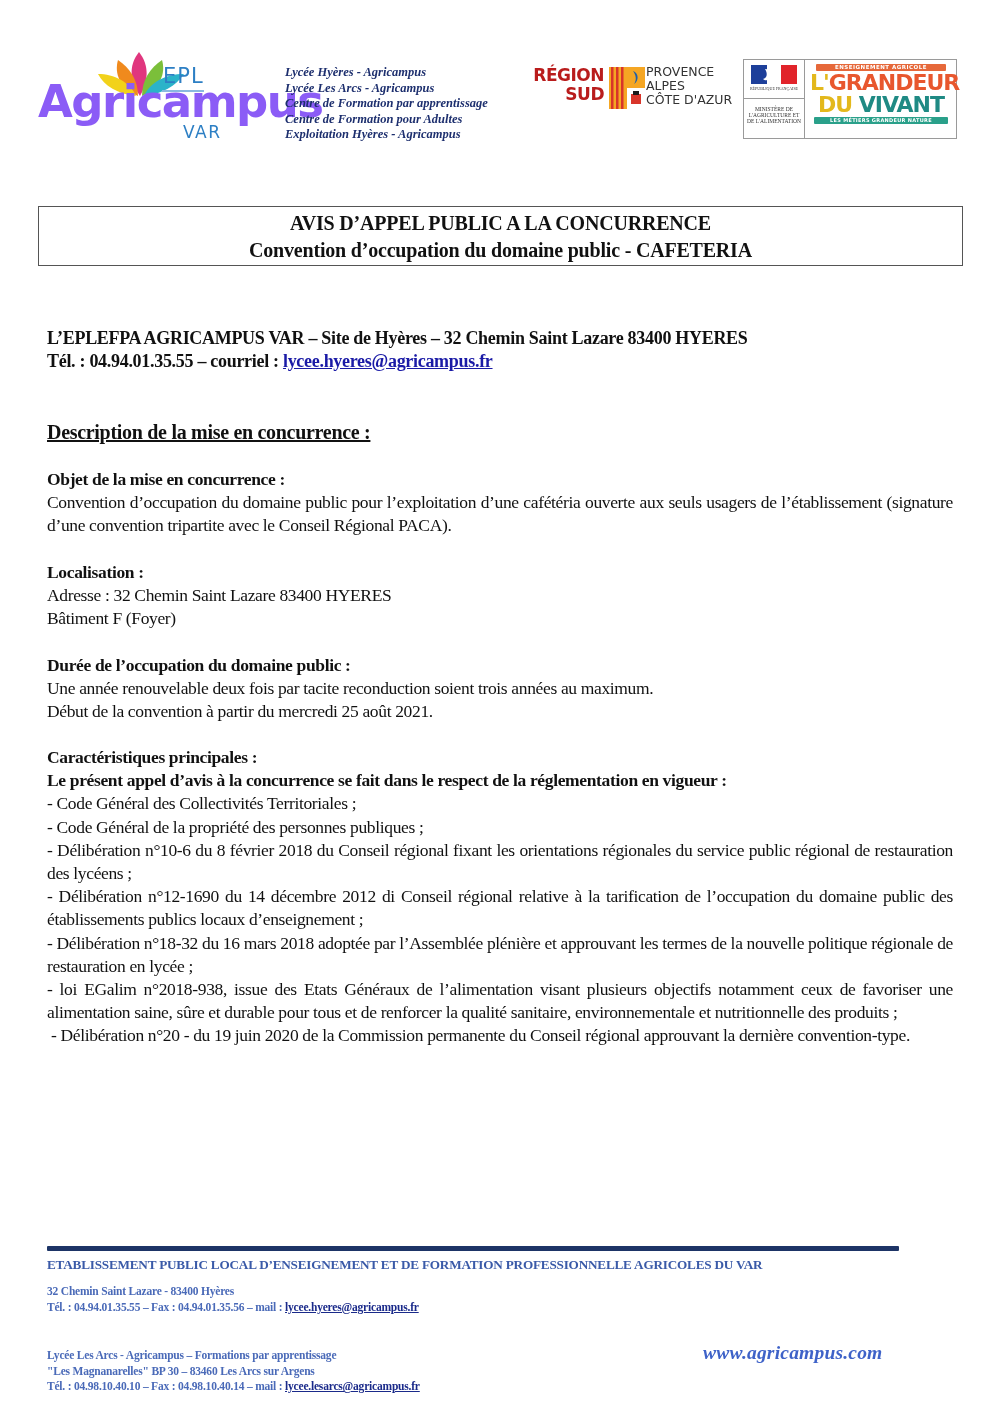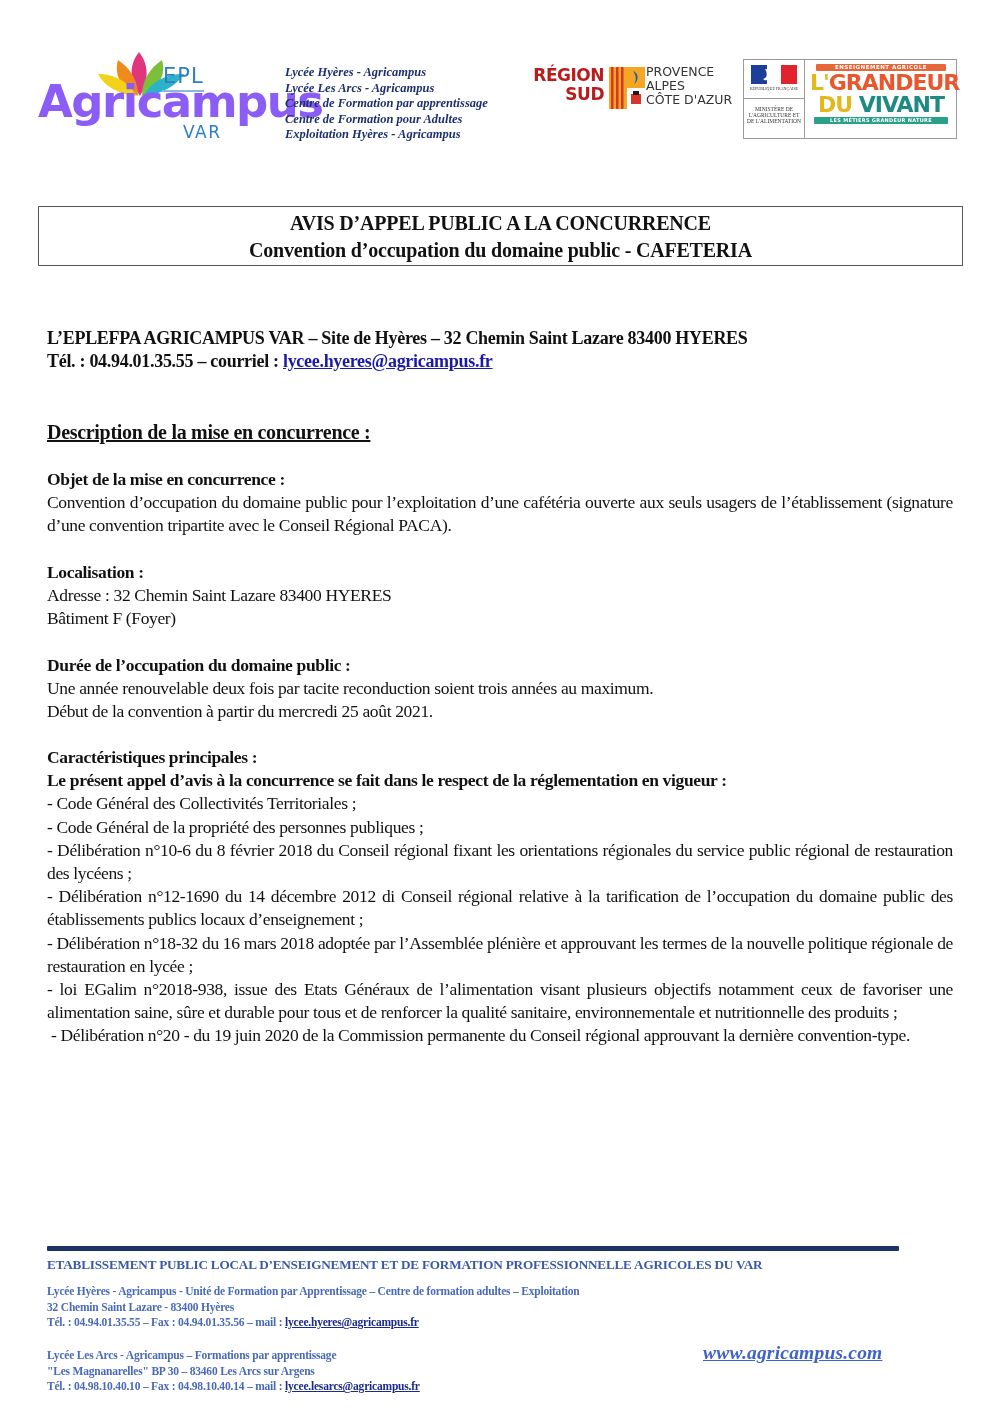--- a/index.html
+++ b/index.html
@@ -69,21 +69,21 @@
   .sec-duree { top: 654px; }
   .sec-carac { top: 746px; }
 
   
   .foot-rule { position: absolute; left: 47px; top: 1246px; width: 852px; height: 5px; background: #1d3466; border-radius: 1px; }
   .foot-title { position: absolute; left: 47px; top: 1257px; font-weight: bold; font-size: 13.2px; color: #3a5aa8; white-space: nowrap; letter-spacing: -0.2px; }
   .foot-block { position: absolute; left: 47px; font-weight: bold; font-size: 11.5px; line-height: 15.6px; color: #4a6ab8; white-space: nowrap; letter-spacing: -0.2px; }
   .foot-block a { color: #1a2a8a; text-decoration: underline; }
   .foot-b1 { top: 1284px; }
   .foot-b2 { top: 1348px; }
-  .foot-web { position: absolute; left: 703px; top: 1342px; font-style: italic; font-weight: bold; font-size: 19.5px; color: #3e62c8; letter-spacing: 0.2px; text-decoration: underline; }
+  .foot-web { position: absolute; left: 703px; top: 1342px; font-style: italic; font-weight: bold; font-size: 19.5px; color: #3e62c8; letter-spacing: 0.2px; }
 </style>
 </head>
 <body>
 
 <div class="logo-agri">
   <svg class="petals" viewBox="0 0 100 44">
     <path d="M50 44 C40 30 38 14 49 0 C60 14 58 30 50 44Z" fill="#e0367e"></path>
     <path d="M48 44 C30 36 24 22 28 8 C40 16 48 28 48 44Z" fill="#f08a1d"></path>
     <path d="M52 44 C70 36 76 22 72 8 C60 16 52 28 52 44Z" fill="#7bbf3a"></path>
     <path d="M46 44 C28 42 14 34 8 22 C24 22 40 30 46 44Z" fill="#f2d21a"></path>
@@ -184,21 +184,20 @@
   <p class="j">- Délibération n°12-1690 du 14 décembre 2012 di Conseil régional relative à la tarification de l’occupation du domaine public des établissements publics locaux d’enseignement ;</p>
   <p class="j">- Délibération n°18-32 du 16 mars 2018 adoptée par l’Assemblée plénière et approuvant les termes de la nouvelle politique régionale de restauration en lycée ;</p>
   <p class="j">- loi EGalim n°2018-938, issue des Etats Généraux de l’alimentation visant plusieurs objectifs notamment ceux de favoriser une alimentation saine, sûre et durable pour tous et de renforcer la qualité sanitaire, environnementale et nutritionnelle des produits ;</p>
   <p class="j" style="white-space: pre-wrap;"> - Délibération n°20 - du 19 juin 2020 de la Commission permanente du Conseil régional approuvant la dernière convention-type.</p>
 </div>
 
 <div class="foot-rule"></div>
 <div class="foot-title">ETABLISSEMENT PUBLIC LOCAL D’ENSEIGNEMENT ET DE FORMATION PROFESSIONNELLE AGRICOLES DU VAR</div>
 
 <div class="foot-block foot-b1">
-  <div>Lycée Hyères - Agricampus - Unité de Formation par Apprentissage – Centre de formation adultes – Exploitation</div>
   <div>32 Chemin Saint Lazare - 83400 Hyères</div>
   <div><span>Tél. : 04.94.01.35.55 – Fax : 04.94.01.35.56 – mail : </span><a>lycee.hyeres@agricampus.fr</a></div>
 </div>
 
 <div class="foot-block foot-b2">
   <div>Lycée Les Arcs - Agricampus – Formations par apprentissage</div>
   <div>"Les Magnanarelles" BP 30 – 83460 Les Arcs sur Argens</div>
   <div><span>Tél. : 04.98.10.40.10 – Fax : 04.98.10.40.14 – mail : </span><a>lycee.lesarcs@agricampus.fr</a></div>
 </div>
 

